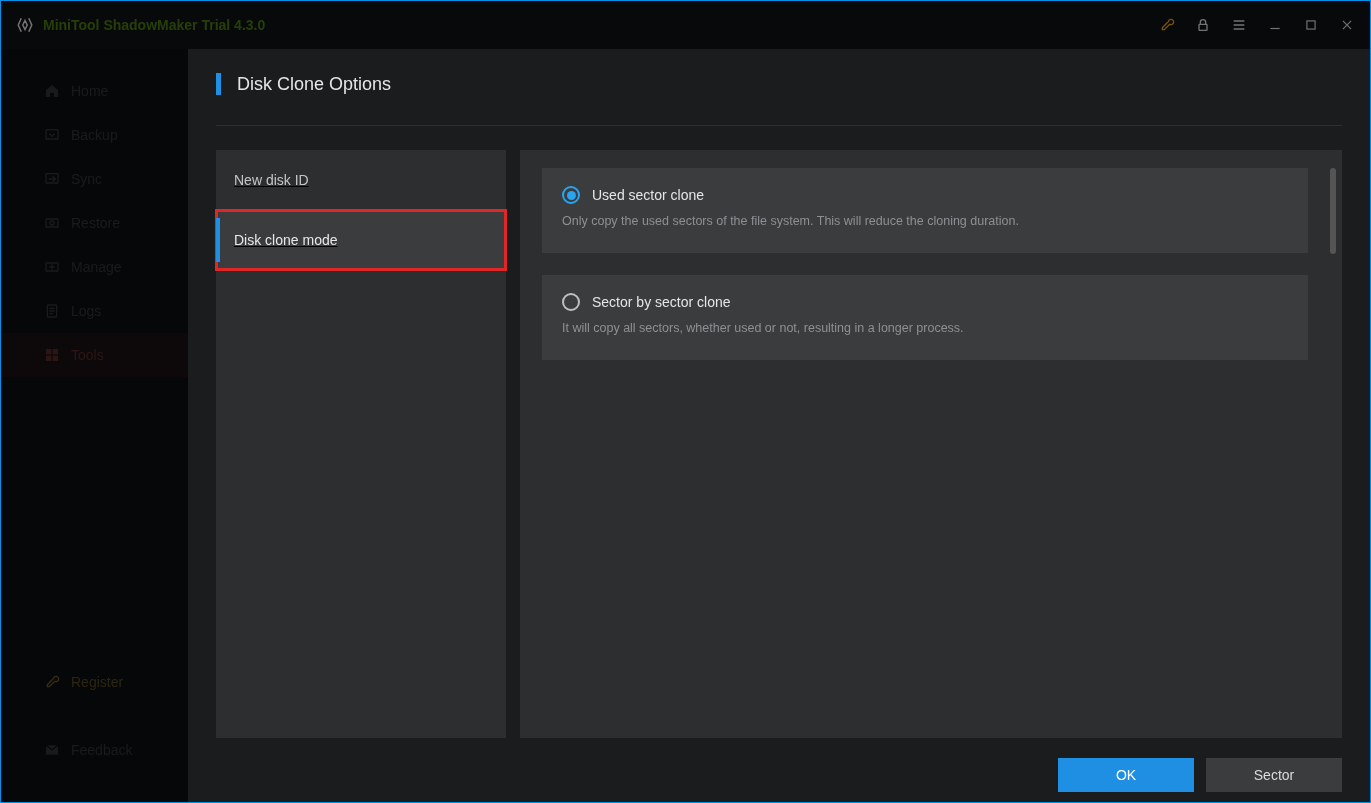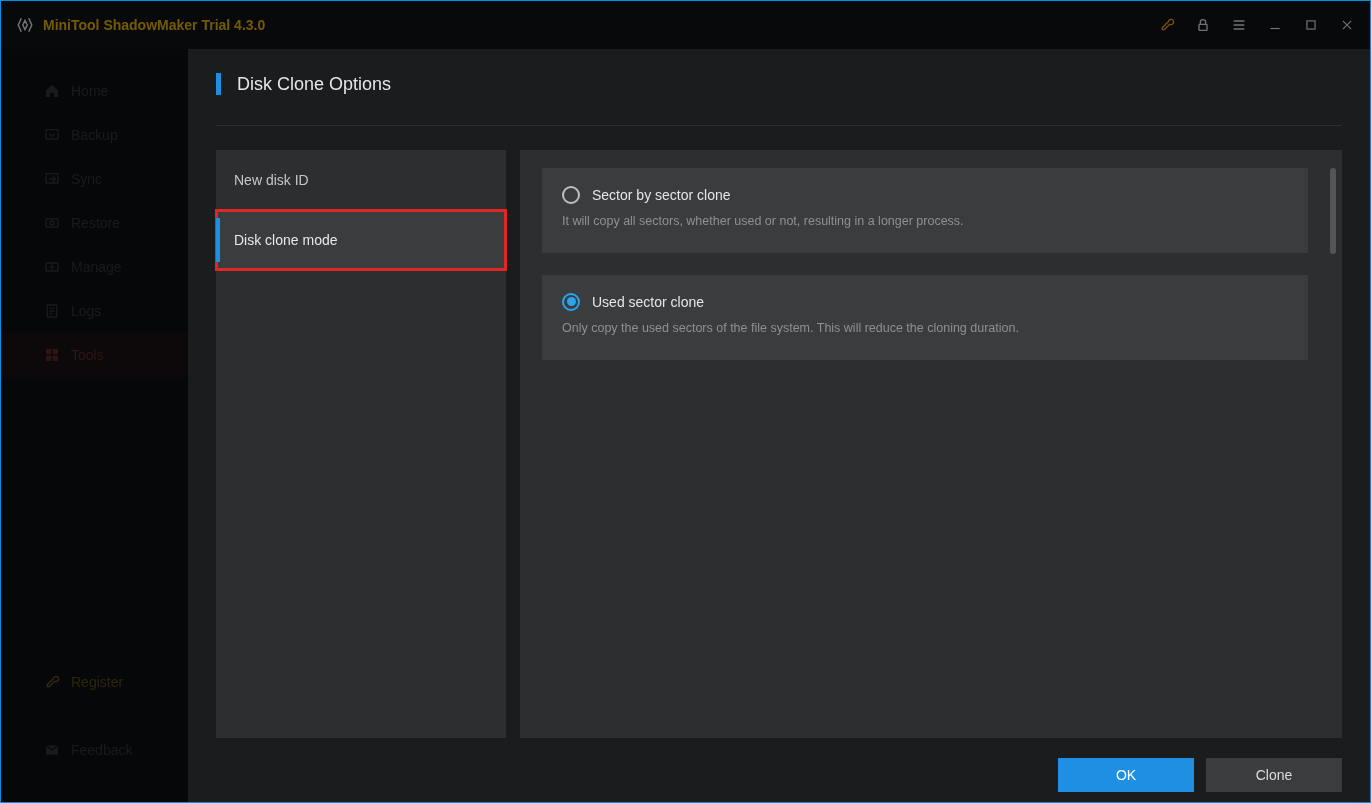--- a/index.html
+++ b/index.html
@@ -14,21 +14,21 @@
   }
 
   
   .titlebar {
     height: 48px; background: #111315;
     display: flex; align-items: center; padding: 0 14px;
     justify-content: space-between;
   }
   .titlebar-left { display: flex; align-items: center; gap: 8px; }
   .app-logo { width: 20px; height: 20px; display:flex; align-items:center; justify-content:center; }
-  .app-title { color: #eab308; font-size: 14px; font-weight: 600; }
+  .app-title { color: #4d7c0f; font-size: 14px; font-weight: 600; }
   .titlebar-right { display: flex; align-items: center; gap: 18px; }
   .tb-icon { width: 18px; height: 18px; display: flex; align-items: center; justify-content: center; cursor: pointer; color: #e8e8e8; }
   .tb-icon.key { color: #f5a623; }
 
   
   .body { flex: 1; display: flex; overflow: hidden; }
 
   
   .sidebar {
     width: 187px; background: #0d0f10;
@@ -56,21 +56,21 @@
 
   
   .main { flex: 1; background: #1a1c1e; position: relative; display:flex; flex-direction:column; }
   .main-inner { padding: 24px 28px 0 28px; flex:1; display:flex; flex-direction:column; }
   .page-header { display:flex; align-items:center; gap:16px; border-bottom:1px solid #2e2f31; padding-bottom:30px; margin-bottom:24px;}
   .page-header .bar { width:5px; height:22px; background:#1f8fe4; }
   .page-title { color:#e6e6e6; font-size:18px; font-weight:400; }
 
   .panels { flex:1; display:flex; gap:14px; min-height:0; padding-bottom:10px;}
   .left-panel {
-    width: 290px; background:#2c2e30; display:flex; flex-direction:column;
+    width: 290px; background:#2c2e30; display:flex; flex-direction:column;text-decoration:underline;
   }
   .lp-item {
     height:60px; display:flex; align-items:center; padding:0 18px;
     color:#c5c6c7; font-size:14px; cursor:pointer; position:relative;
   }
   .lp-item.selected {
     background:#3a3c3e; color:#e8e8e8;
   }
   .lp-item.selected::before {
     content:""; position:absolute; left:0; top:8px; bottom:8px; width:4px; background:#1f8fe4;
@@ -269,41 +269,41 @@
               <span>New disk ID</span>
             </div>
             <div class="lp-item selected highlight">
               <span>Disk clone mode</span>
             </div>
           </div>
 
           <div class="right-panel">
             <div class="option-card">
               <div class="radio-row">
+                <div class="radio selected"></div>
+                <div class="radio-label">Used sector clone</div>
+              </div>
+              <div class="option-desc">Only copy the used sectors of the file system. This will reduce the cloning duration.</div>
+            </div>
+
+            <div class="option-card">
+              <div class="radio-row">
                 <div class="radio"></div>
                 <div class="radio-label">Sector by sector clone</div>
               </div>
               <div class="option-desc">It will copy all sectors, whether used or not, resulting in a longer process.</div>
             </div>
 
-            <div class="option-card">
-              <div class="radio-row">
-                <div class="radio selected"></div>
-                <div class="radio-label">Used sector clone</div>
-              </div>
-              <div class="option-desc">Only copy the used sectors of the file system. This will reduce the cloning duration.</div>
-            </div>
-
             <div class="scroll-track">
               <div class="scroll-thumb"></div>
             </div>
           </div>
         </div>
       </div>
 
       <div class="footer">
         <button class="btn btn-primary">OK</button>
-        <button class="btn btn-secondary">Clone</button>
+        <button class="btn btn-secondary">Sector</button>
       </div>
     </div>
 
   </div>
 </div>
 
 </body></html>

